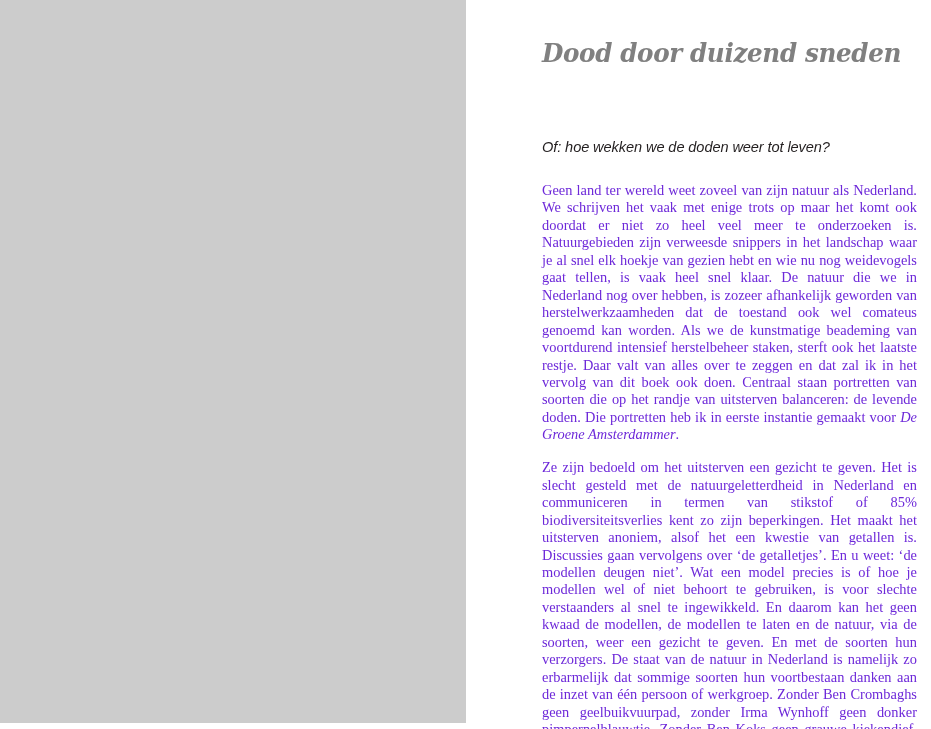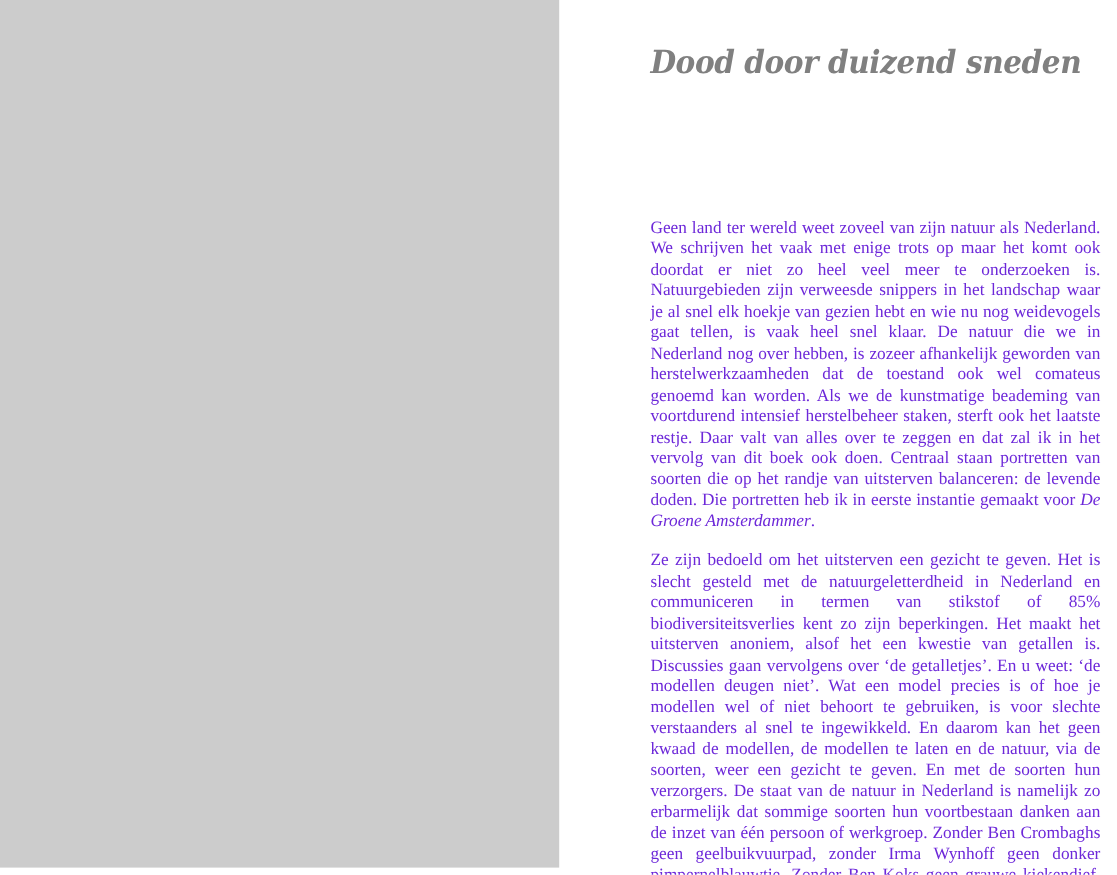--- a/index.html
+++ b/index.html
@@ -99,20 +99,21 @@
 <body>
 
 <div class="page">
 
   <div class="left-panel"></div>
 
   <div class="text-column">
 
     <h1 class="chapter-title">Dood door duizend sneden</h1>
 
+    <p class="subtitle">Of: hoe wekken we de doden weer tot leven?</p>
 
     <div class="body-copy">
         <p>Geen land ter wereld weet zoveel van zijn natuur als Nederland. We schrijven het vaak met enige trots op maar het komt ook doordat er niet zo heel veel meer te onderzoeken is. Natuurgebieden zijn verweesde snippers in het landschap waar je al snel elk hoekje van gezien hebt en wie nu nog weidevogels gaat tellen, is vaak heel snel klaar. De natuur die we in Nederland nog over hebben, is zozeer afhankelijk geworden van herstelwerkzaamheden dat de toestand ook wel comateus genoemd kan worden. Als we de kunstmatige beademing van voortdurend intensief herstelbeheer staken, sterft ook het laatste restje. Daar valt van alles over te zeggen en dat zal ik in het vervolg van dit boek ook doen. Centraal staan portretten van soorten die op het randje van uitsterven balanceren: de levende doden. Die portretten heb ik in eerste instantie gemaakt voor <em>De Groene Amsterdammer</em>.</p>
         <p>Ze zijn bedoeld om het uitsterven een gezicht te geven. Het is slecht gesteld met de natuurgeletterdheid in Nederland en communiceren in termen van stikstof of 85% biodiversiteitsverlies kent zo zijn beperkingen. Het maakt het uitsterven anoniem, alsof het een kwestie van getallen is. Discussies gaan vervolgens over ‘de getalletjes’. En u weet: ‘de modellen deugen niet’. Wat een model precies is of hoe je modellen wel of niet behoort te gebruiken, is voor slechte verstaanders al snel te ingewikkeld. En daarom kan het geen kwaad de modellen, de modellen te laten en de natuur, via de soorten, weer een gezicht te geven. En met de soorten hun verzorgers. De staat van de natuur in Nederland is namelijk zo erbarmelijk dat sommige soorten hun voortbestaan danken aan de inzet van één persoon of werkgroep. Zonder Ben Crombaghs geen geelbuikvuurpad, zonder Irma Wynhoff geen donker pimpernelblauwtje. Zonder Ben Koks geen grauwe kiekendief. Zonder Gerard Müskens geen korenwolf. In Nederland kun je lang doorgaan met zo’n lijst en dat is op zijn minst bijzonder. Vanuit ecologie geredeneerd is het diep en diep treurig dat soorten afhankelijk zijn van inspanningen van één persoon maar vanuit de menselijke samenleving geredeneerd, is het hoopvol. Behalve dat de fysieke natuur hersteld moet worden, moet vooral onze relatie met natuur hersteld worden. Deze mensen laten zien hoe je dat vorm kan geven.</p>
       </div>
 
   </div>
 
 </div>
 

